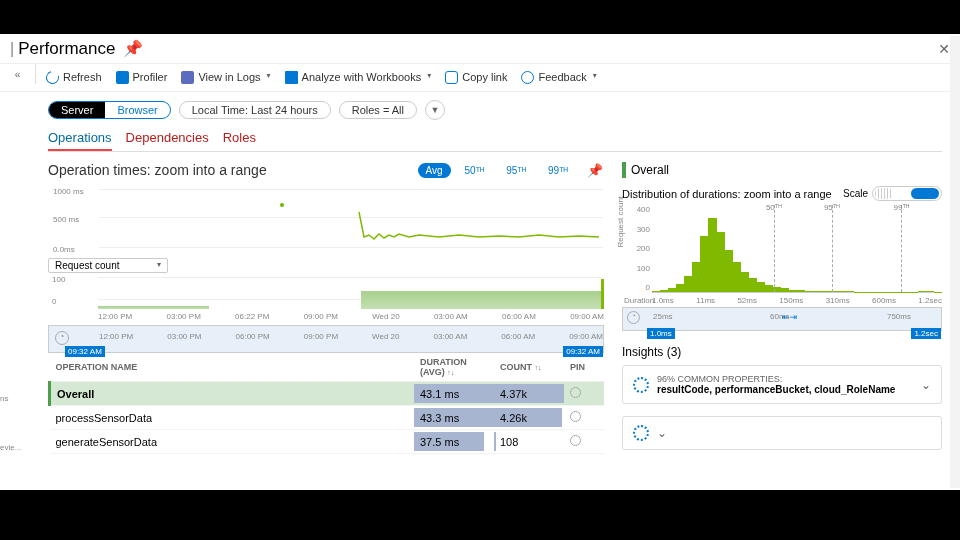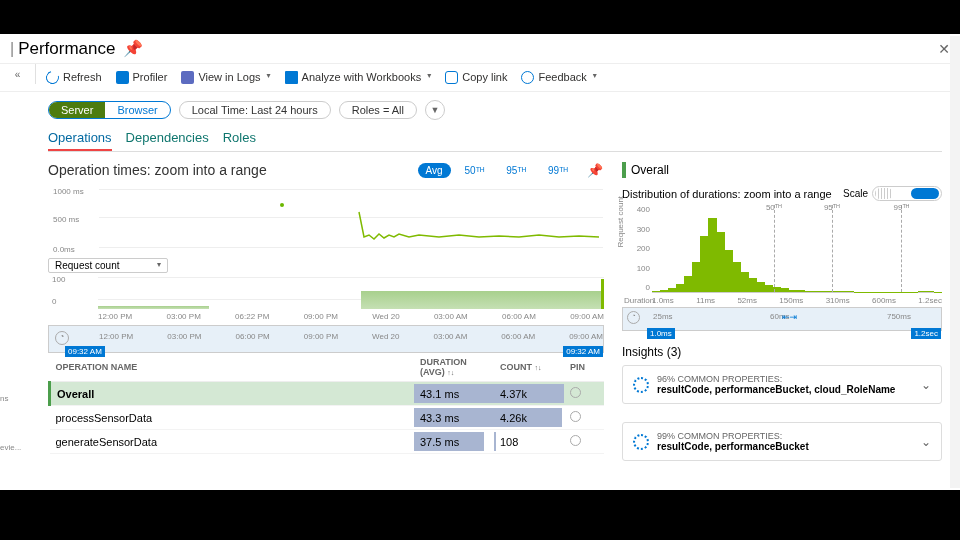--- a/index.html
+++ b/index.html
@@ -17,26 +17,26 @@
 .ic-dot{width:10px;height:10px;background:#0078d4;border-radius:2px}
 .ic-indigo{background:#5c6bc0}
 .ic-sq{width:11px;height:11px;background:#0078d4;border-radius:1px}
 .ic-link{border:1.5px solid #0078d4;border-radius:3px;width:9px;height:9px}
 .ic-face{border:1.5px solid #0078d4;border-radius:50%}
 .chev{font-size:8px;color:#666;margin-left:2px}
 .content{position:absolute;top:58px;left:36px;right:6px;bottom:0;overflow:auto;padding:8px 12px}
 .pills{display:flex;align-items:center;gap:8px;margin-bottom:6px}
 .pill-group{display:inline-flex;border:1px solid #0078d4;border-radius:11px;overflow:hidden;font-size:11px}
 .pg-item{padding:2px 12px;cursor:pointer}
-.pg-active{background:#4d7c0f;color:#fff}
+.pg-active{background:#000000;color:#fff}
 .pg-inactive{color:#0078d4}
 .chip{border:1px solid #ccc;border-radius:11px;padding:2px 12px;font-size:11px;color:#333}
 .filter-ic{border:1px solid #ccc;border-radius:50%;width:20px;height:20px;display:flex;align-items:center;justify-content:center;font-size:9px;color:#666}
 .tabs{display:flex;gap:14px;border-bottom:1px solid #ddd;margin-bottom:10px;font-size:13px}
-.tab{padding:4px 0;cursor:pointer;color:#0f766e}
+.tab{padding:4px 0;cursor:pointer;color:#b91c1c}
 .tab-active{color:#0369a1;border-bottom:2px solid #ef4444}
 .cols{display:flex;gap:18px}
 .col-left{flex:1;min-width:0}
 .col-right{width:320px}
 .chart-hdr{display:flex;align-items:center;margin-bottom:6px}
 .chart-title{font-size:14px;color:#333}
 .agg-pills{margin-left:auto;display:flex;gap:6px;align-items:center;font-size:10px}
 .agg{padding:2px 8px;border-radius:9px;color:#0078d4;cursor:pointer}
 .agg-active{background:#0078d4;color:#fff}
 .pin-ic{color:#666;font-size:13px;margin-left:6px}
@@ -80,21 +80,21 @@
 .dist .ylab{position:absolute;left:-2px;top:50%;transform:rotate(-90deg) translateX(12px);transform-origin:left}
 .dist .plot{position:absolute;left:30px;right:0;top:0;bottom:12px;border-bottom:1px solid #ccc}
 .hist{position:absolute;left:0;right:0;bottom:0;height:80px;display:flex;align-items:flex-end}
 .hist-bar{flex:1;background:#7fba00}
 .pline{position:absolute;top:0;bottom:0;border-left:1px dashed #aaa}
 .plabel{position:absolute;top:-2px;font-size:8px;color:#888;transform:translateX(-50%)}
 .dist-x{position:absolute;left:30px;right:0;bottom:0;display:flex;justify-content:space-between}
 .brush2{position:relative;height:24px;margin-top:2px;background:#e7f0f8;font-size:8px;color:#888;border:1px solid #ccc}
 .brush2 .ticks{position:absolute;left:30px;right:30px;top:4px;display:flex;justify-content:space-between}
 .insights{font-size:12px;margin:14px 0 6px}
-.ins-card{border:1px solid #ddd;border-radius:3px;padding:8px 10px;margin-bottom:18px;display:flex;align-items:center;gap:8px;font-size:10px}
+.ins-card{border:1px solid #ddd;border-radius:3px;padding:8px 10px;margin-bottom:12px;display:flex;align-items:center;gap:8px;font-size:10px}
 .ins-ic{width:16px;height:16px;border:2px dotted #0078d4;border-radius:50%}
 .ins-body{flex:1}
 .ins-t{color:#666;font-size:9px}
 .ins-b{font-weight:600;font-size:10px}
 .ins-chev{color:#666;font-size:12px}
 .rightedge{position:fixed;right:0;top:36px;bottom:52px;width:10px;background:#f3f3f3}
 .sidepeek{position:absolute;left:0;top:360px;font-size:8px;color:#888;width:30px;overflow:hidden}
 </style>
 </head>
 <body>
@@ -356,24 +356,20 @@
             <div class="ins-card">
               <span class="ins-ic"></span>
   <span class="ins-body">
                 <div class="ins-t">96% COMMON PROPERTIES:</div>
                 <div class="ins-b">resultCode, performanceBucket, cloud_RoleName</div>
               </span>
   <span class="ins-chev">⌄</span>
             </div>
             <div class="ins-card">
               <span class="ins-ic"></span>
-  <span class="ins-body">
-                <div class="ins-t">99% COMMON PROPERTIES:</div>
-                <div class="ins-b">resultCode, performanceBucket</div>
-              </span>
   <span class="ins-chev">⌄</span>
             </div>
           </div>
       </div>
     </div>
   </div>
 </div>
 <div class="rightedge"></div>
 
 </body></html>

